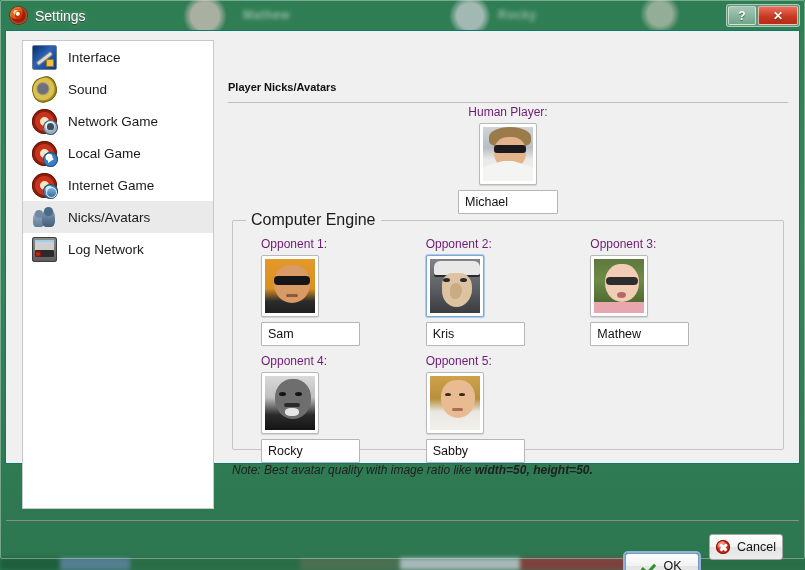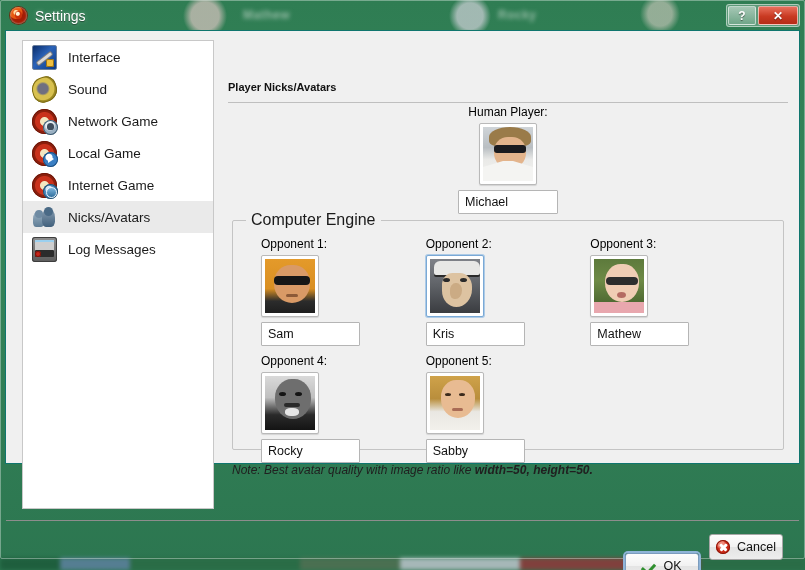--- a/index.html
+++ b/index.html
@@ -197,21 +197,21 @@
   .page-title {
     font-size: 11px; font-weight: bold; color: #111;
     margin: 38px 0 0 0;
   }
   .rule { height: 1px; background: #bfbfbf; margin-top: 9px; }
 
   .human-wrap {
     display: flex; flex-direction: column; align-items: center;
     position: absolute; left: 216px; top: 62px; width: 128px;
   }
-  .caption { font-size: 12px; color: #000000; margin-bottom: 4px; }
+  .caption { font-size: 12px; color: #701a75; margin-bottom: 4px; }
 
   .avatar {
     width: 58px; height: 62px;
     background: #fff;
     border: 1px solid #b9b9b9;
     padding: 3px;
     border-radius: 2px;
     box-shadow: 0 1px 1px rgba(0,0,0,.12);
     position: relative;
   }
@@ -432,21 +432,21 @@
           <span class="p1"></span>
             <span class="h1"></span>
           <span class="p2"></span>
             <span class="h2"></span>
         </div>
         <div class="label">Nicks/Avatars</div>
       </div>
 
       <div class="side-item">
         <div class="sicon ic-log"></div>
-        <div class="label">Log Messages</div>
+        <div class="label">Log Network</div>
       </div>
 
     </div>
 
     <div class="main">
 
       <div class="page-title">Player Nicks/Avatars</div>
       <div class="rule"></div>
 
       <div class="human-wrap">

